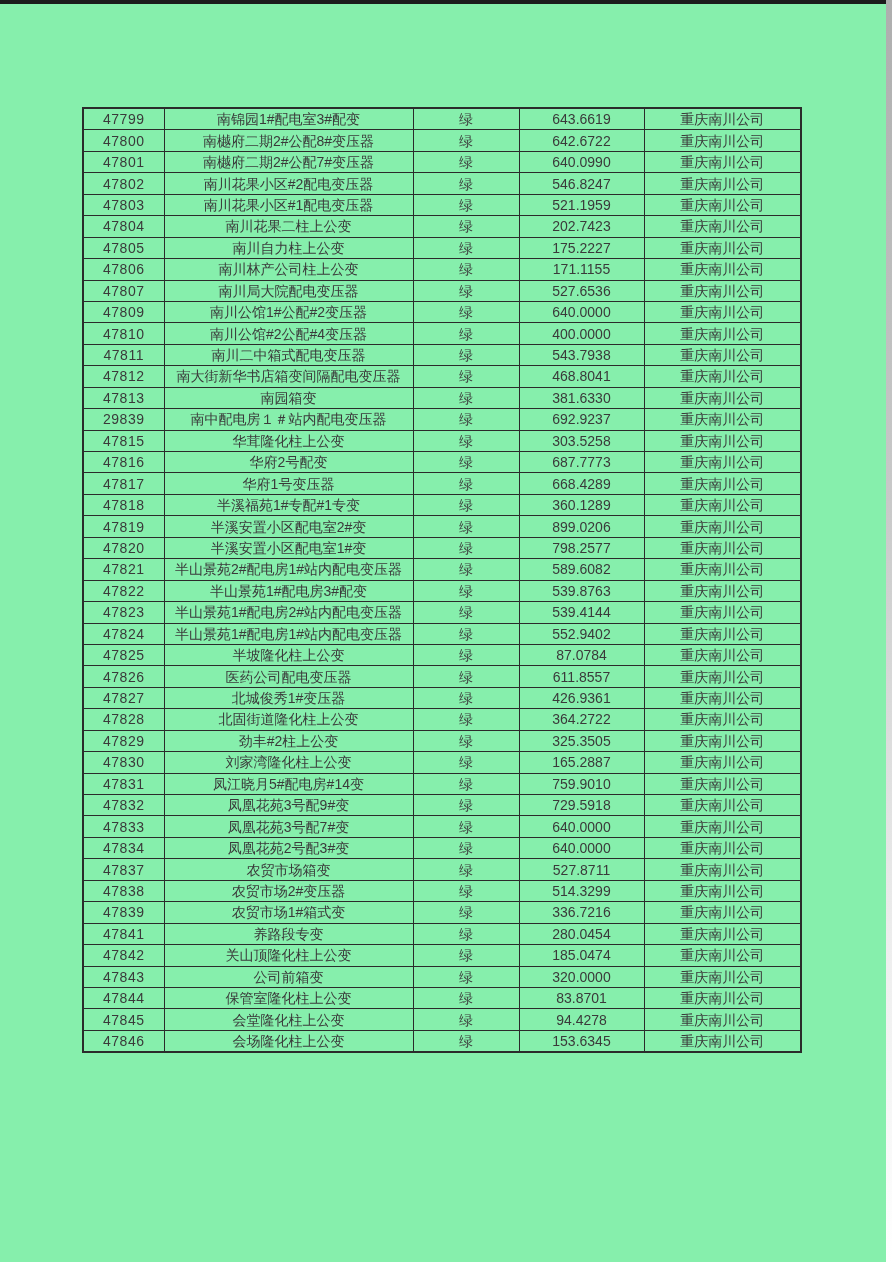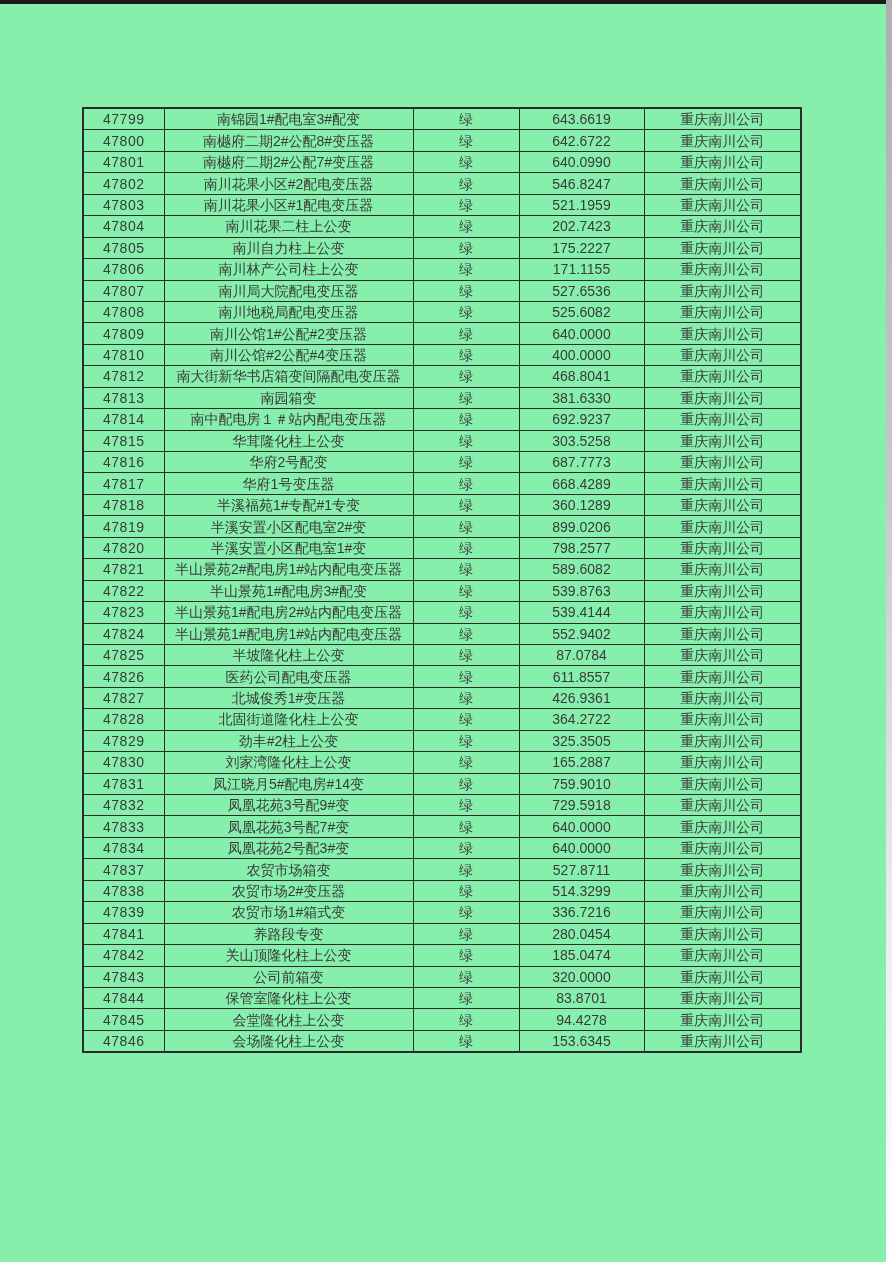--- a/index.html
+++ b/index.html
@@ -126,56 +126,56 @@
             <td class="c-company">重庆南川公司</td>
           </tr>
           <tr>
             <td class="c-id">47807</td>
             <td class="c-name">南川局大院配电变压器</td>
             <td class="c-status">绿</td>
             <td class="c-value">527.6536</td>
             <td class="c-company">重庆南川公司</td>
           </tr>
           <tr>
-            <td class="c-id">47808</td>
-            <td class="c-name">南川地税局配电变压器</td>
-            <td class="c-status">绿</td>
-            <td class="c-value">525.6082</td>
-            <td class="c-company">重庆南川公司</td>
-          </tr>
-          <tr>
             <td class="c-id">47809</td>
             <td class="c-name">南川公馆1#公配#2变压器</td>
             <td class="c-status">绿</td>
             <td class="c-value">640.0000</td>
             <td class="c-company">重庆南川公司</td>
           </tr>
           <tr>
             <td class="c-id">47810</td>
             <td class="c-name">南川公馆#2公配#4变压器</td>
             <td class="c-status">绿</td>
             <td class="c-value">400.0000</td>
             <td class="c-company">重庆南川公司</td>
           </tr>
           <tr>
+            <td class="c-id">47811</td>
+            <td class="c-name">南川二中箱式配电变压器</td>
+            <td class="c-status">绿</td>
+            <td class="c-value">543.7938</td>
+            <td class="c-company">重庆南川公司</td>
+          </tr>
+          <tr>
             <td class="c-id">47812</td>
             <td class="c-name">南大街新华书店箱变间隔配电变压器</td>
             <td class="c-status">绿</td>
             <td class="c-value">468.8041</td>
             <td class="c-company">重庆南川公司</td>
           </tr>
           <tr>
             <td class="c-id">47813</td>
             <td class="c-name">南园箱变</td>
             <td class="c-status">绿</td>
             <td class="c-value">381.6330</td>
             <td class="c-company">重庆南川公司</td>
           </tr>
           <tr>
-            <td class="c-id">47814</td>
+            <td class="c-id">29839</td>
             <td class="c-name">南中配电房１＃站内配电变压器</td>
             <td class="c-status">绿</td>
             <td class="c-value">692.9237</td>
             <td class="c-company">重庆南川公司</td>
           </tr>
           <tr>
             <td class="c-id">47815</td>
             <td class="c-name">华茸隆化柱上公变</td>
             <td class="c-status">绿</td>
             <td class="c-value">303.5258</td>

